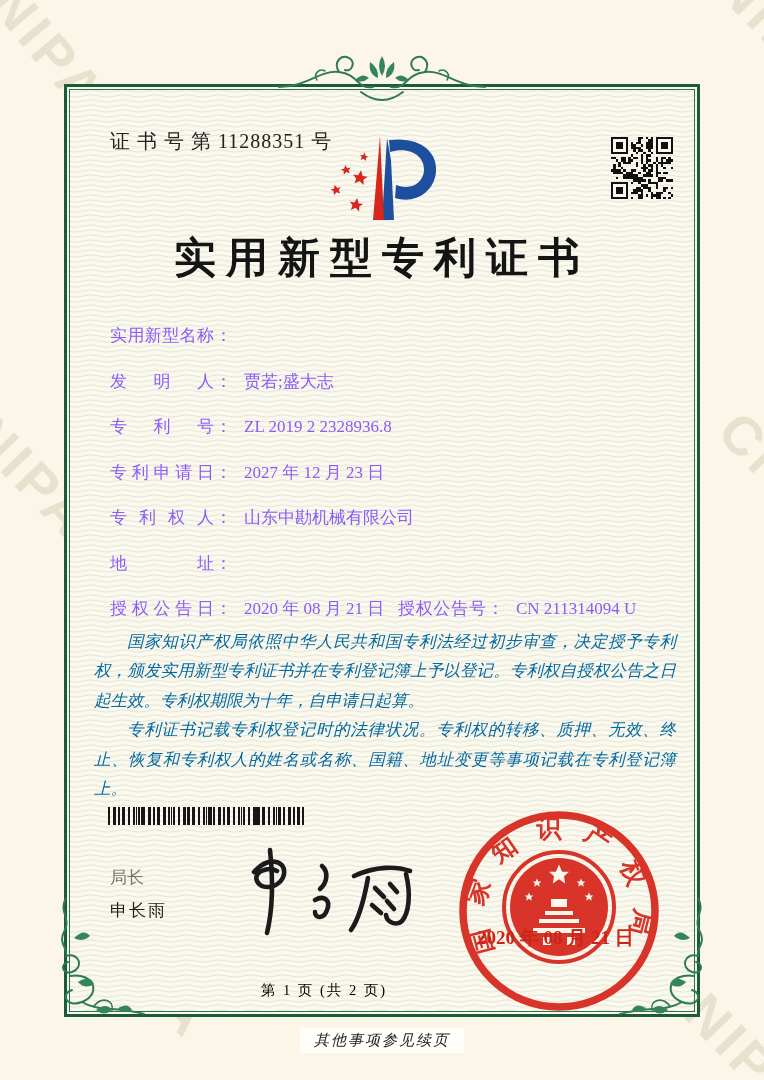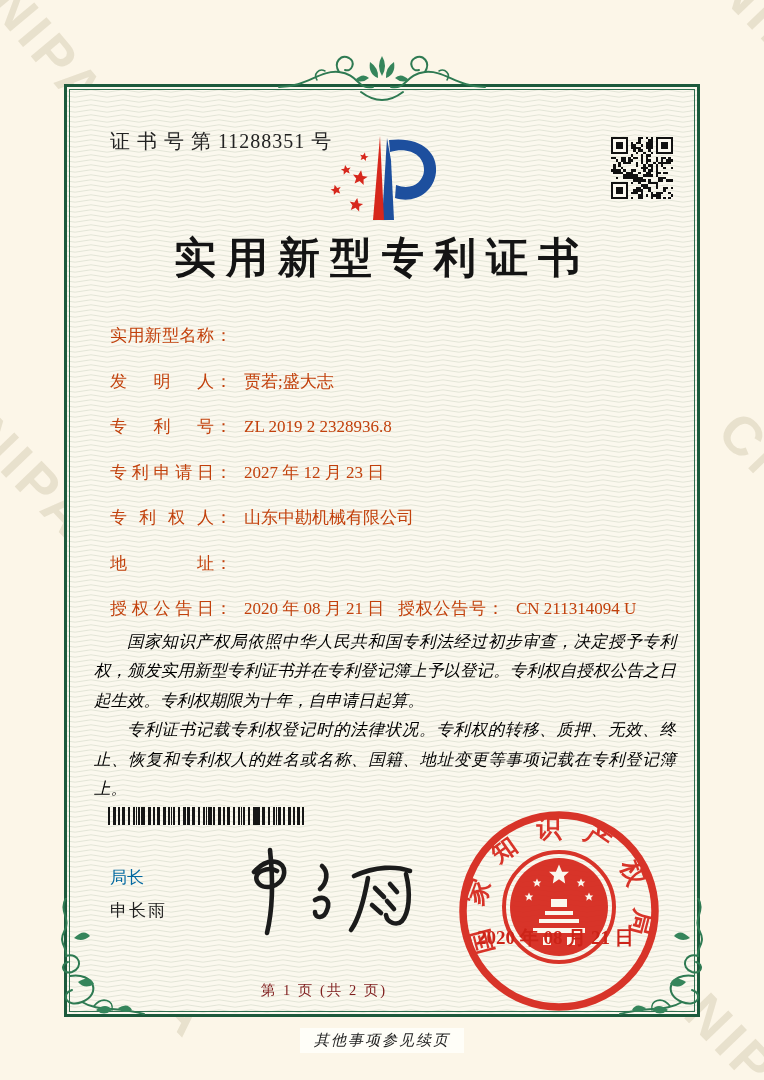--- a/index.html
+++ b/index.html
@@ -49,64 +49,64 @@
     font-size:20px;color:#222;white-space:pre;letter-spacing:1px;
   }
   .logo{position:absolute;left:324px;top:128px;}
   .qr{position:absolute;left:611px;top:137px;width:62px;height:62px;}
   .title{
     position:absolute;left:64px;top:230px;width:636px;
     text-align:center;font-size:42px;font-weight:700;
     letter-spacing:10px;color:#141414;
   }
   
-  .fields{position:absolute;left:110px;top:313px;width:560px;font-size:17px;color:#c2410c;}
+  .fields{position:absolute;left:110px;top:313px;width:560px;font-size:17px;color:#8b5cf6;}
   .frow{height:45.5px;display:flex;align-items:center;}
   .flabel{
     display:inline-block;width:104px;
     text-align:justify;text-align-last:justify;
   }
   .fcolon{display:inline-block;margin-left:1px;}
   .fvalue{margin-left:12px;white-space:pre;}
   .grant-group1{display:flex;align-items:center;width:288px;flex:0 0 288px;}
   .grant-group2{display:flex;align-items:center;}
   .grant-group2 .flabel{width:88px;}
   
   .body-text{
     position:absolute;left:94px;top:627px;width:582px;
-    font-size:16.5px;line-height:29.4px;color:#000000;
+    font-size:16.5px;line-height:29.4px;color:#0369a1;
     font-style:italic;text-align:justify;
   }
   .body-text p{margin:0;text-indent:2em;}
   
   .barcode{
     position:absolute;left:108px;top:807px;width:196px;height:18px;
     background:
       repeating-linear-gradient(90deg,#161616 0 2px,transparent 2px 5px),
       repeating-linear-gradient(90deg,#161616 0 1px,transparent 1px 7px),
       repeating-linear-gradient(90deg,transparent 0 10px,#161616 10px 12px,transparent 12px 23px);
   }
   
-  .signer-title{position:absolute;left:110px;top:866px;font-size:17px;color:#0369a1;}
+  .signer-title{position:absolute;left:110px;top:866px;font-size:17px;color:#737373;}
   .signer-name{position:absolute;left:110px;top:899px;font-size:17px;color:#1f1f1f;letter-spacing:2px;}
   .signature{position:absolute;left:218px;top:840px;}
   
   .seal{position:absolute;left:455px;top:807px;}
   .seal-arc{
     font-size:25px;font-weight:700;letter-spacing:20px;
     fill:#d6261b;font-family:"Liberation Serif","DejaVu Serif",serif;
   }
   .seal-date{
     position:absolute;left:477px;top:925px;
     font-size:19px;font-weight:600;color:#cc2418;white-space:pre;
   }
   
   .page-num{
     position:absolute;left:64px;top:981px;width:520px;text-align:center;
-    font-size:14.5px;color:#7f1d1d;letter-spacing:2px;white-space:pre;
+    font-size:14.5px;color:#000000;letter-spacing:2px;white-space:pre;
   }
   .cont-note{
     position:absolute;left:0;top:1028px;width:764px;text-align:center;
     font-size:15px;color:#222;font-style:italic;letter-spacing:2px;
   }
   .cont-note span{background:#fffef8;padding:3px 14px;display:inline-block;}
 </style>
 </head>
 <body>
 

